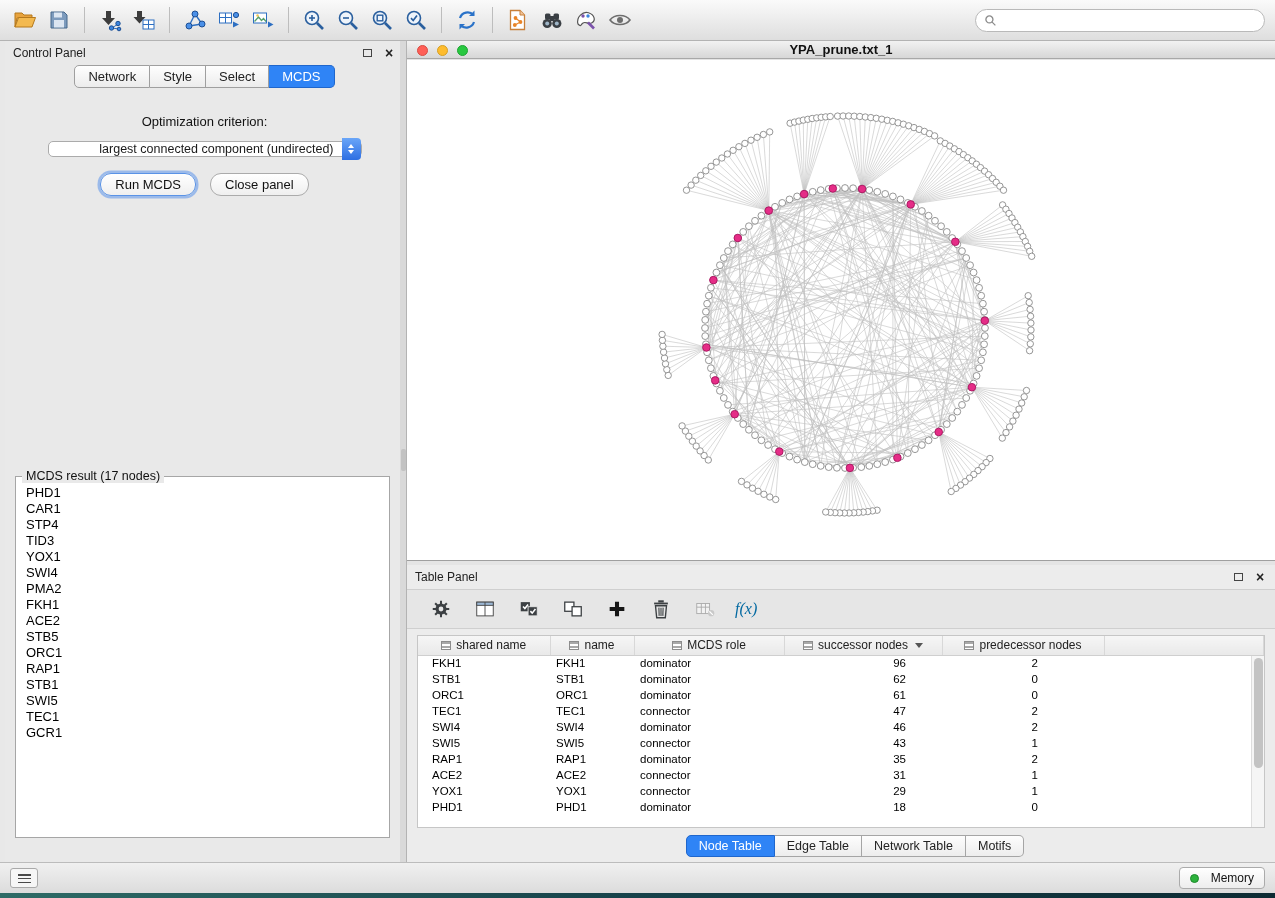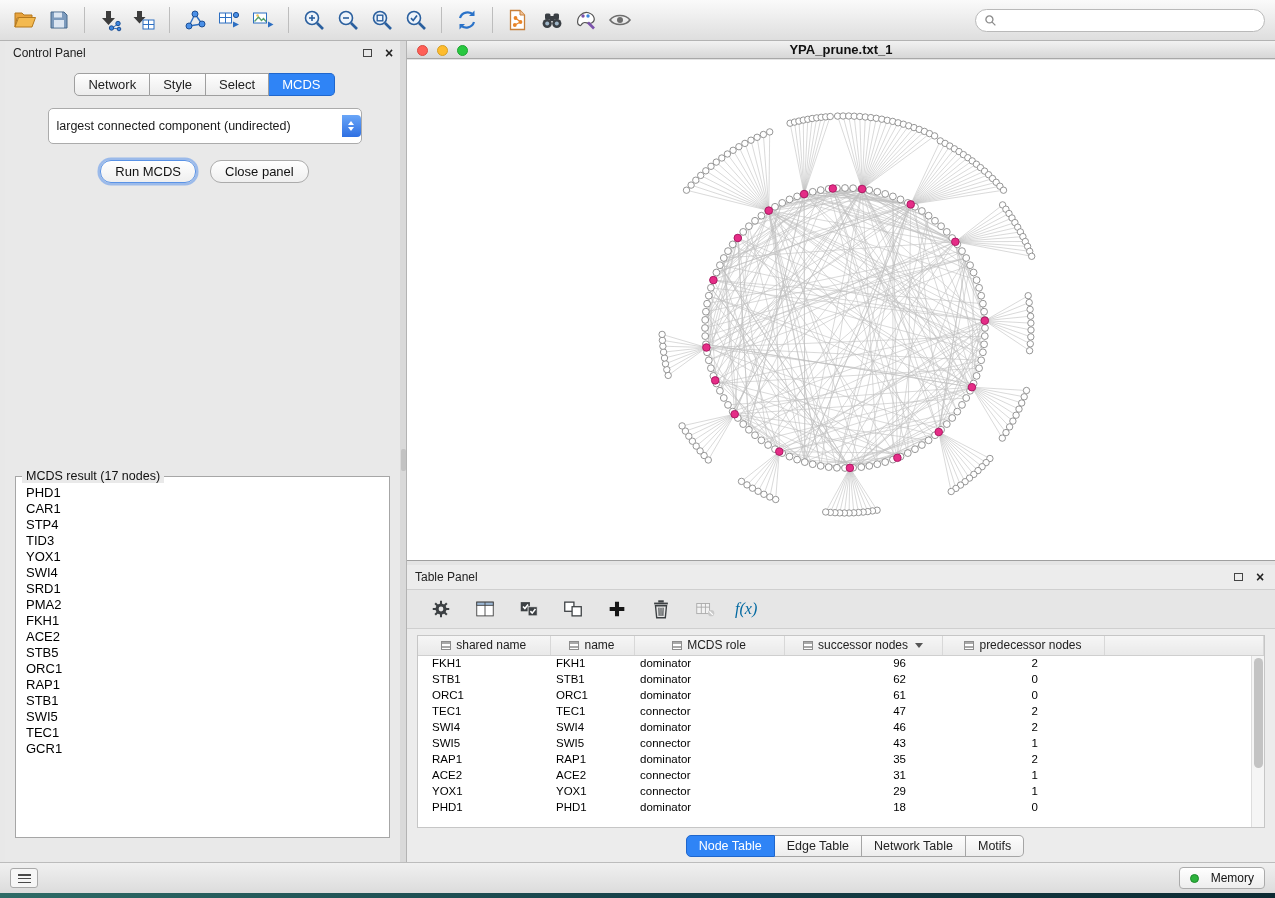--- a/index.html
+++ b/index.html
@@ -19,29 +19,29 @@
   .search-box input { border:none; outline:none; flex:1; font-size:12px; font-family:"Liberation Sans",sans-serif; background:transparent; }
 
   
   .control-panel { position:absolute; top:41px; left:5px; width:400px; bottom:36px; background:#e9e9e9; border-right:1px solid #bdbdbd; }
   .panel-header { height:24px; display:flex; align-items:center; padding:0 8px; font-size:12px; color:#222; }
   .panel-header .ph-title { flex:1; }
   .ph-btn { width:14px; height:14px; display:flex; align-items:center; justify-content:center; margin-left:8px; color:#333; }
   .float-glyph { width:9px; height:8px; border:1.5px solid #444; }
   .close-glyph { font-size:14px; font-weight:bold; line-height:10px; color:#222; }
 
-  .ctabs { display:flex; justify-content:center; margin-top:8px; }
+  .ctabs { display:flex; justify-content:center; }
   .ctab { font-size:13px; padding:3px 13px; background:linear-gradient(#fefefe,#ececec); border:1px solid #9f9f9f; border-left:none; color:#222; }
   .ctab:first-child { border-left:1px solid #9f9f9f; border-radius:5px 0 0 5px; }
   .ctab:last-child { border-radius:0 5px 5px 0; }
   .ctab.active { background:#2f84f6; color:#fff; border-color:#1f66cc; }
 
   .opt-label { text-align:center; margin-top:26px; font-size:13px; color:#111; }
-  .combo { margin:12px auto 16px; width:314px; height:36px; background:#fff; border:1px solid #ababab; border-radius:5px;
-           display:flex; align-items:center; position:relative; }
+  .combo { margin:12px auto 16px; width:314px; height:16px; background:#fff; border:1px solid #ababab; border-radius:5px;
+           display:flex; align-items:center; position:relative;text-align:right; }
   .combo-value { flex:1; padding:0 8px; font-size:12.5px; white-space:nowrap; overflow:hidden; }
   .combo-btn { width:19px; height:22px; border-radius:0 4px 4px 0; background:linear-gradient(#6aa6f8,#2e6fe2);
                display:flex; flex-direction:column; align-items:center; justify-content:center; gap:2px; }
   .tri-up { width:0; height:0; border-left:3.5px solid transparent; border-right:3.5px solid transparent; border-bottom:4px solid #fff; }
   .tri-down { width:0; height:0; border-left:3.5px solid transparent; border-right:3.5px solid transparent; border-top:4px solid #fff; }
 
   .btn-row { display:flex; justify-content:center; gap:14px; margin-top:16px; }
   .btn { font-size:13px; padding:3px 14px; border:1px solid #ababab; border-radius:11px; background:linear-gradient(#ffffff,#efefef); color:#111; }
   .btn.focused { border-color:#5a93e6; box-shadow:0 0 0 2.5px rgba(77,140,235,0.5); }
 
@@ -282,41 +282,41 @@
       <span class="ph-btn">
           <span class="close-glyph">×</span>
         </span>
     </div>
     <div class="ctabs">
         <div class="ctab">Network</div>
         <div class="ctab">Style</div>
         <div class="ctab">Select</div>
         <div class="ctab active">MCDS</div>
       </div>
+    <div class="opt-label">Optimization criterion:</div>
     <div class="combo">
       <span class="combo-value">largest connected component (undirected)</span>
       <span class="combo-btn">
           <span class="tri-up"></span>
           <span class="tri-down"></span>
         </span>
     </div>
     <div class="btn-row">
       <button class="btn focused">Run MCDS</button>
       <button class="btn">Close panel</button>
     </div>
     <fieldset class="result-box">
       <legend>MCDS result (17 nodes)</legend>
       <div class="result-list">
           <div class="ritem">PHD1</div>
           <div class="ritem">CAR1</div>
           <div class="ritem">STP4</div>
           <div class="ritem">TID3</div>
           <div class="ritem">YOX1</div>
           <div class="ritem">SWI4</div>
-          <div class="ritem">SRD1</div>
           <div class="ritem">PMA2</div>
           <div class="ritem">FKH1</div>
           <div class="ritem">ACE2</div>
           <div class="ritem">STB5</div>
           <div class="ritem">ORC1</div>
           <div class="ritem">RAP1</div>
           <div class="ritem">STB1</div>
           <div class="ritem">SWI5</div>
           <div class="ritem">TEC1</div>
           <div class="ritem">GCR1</div>

